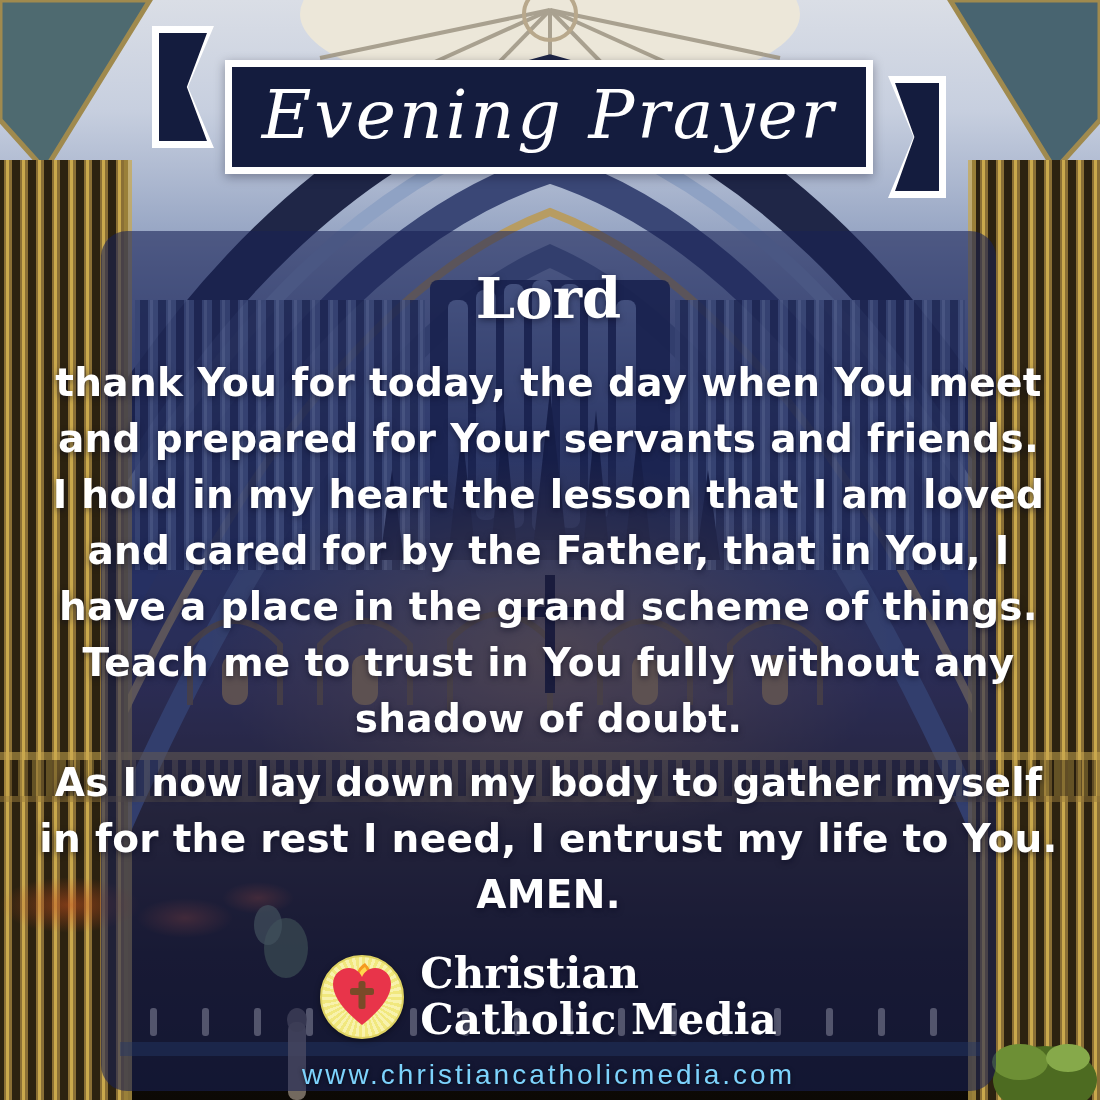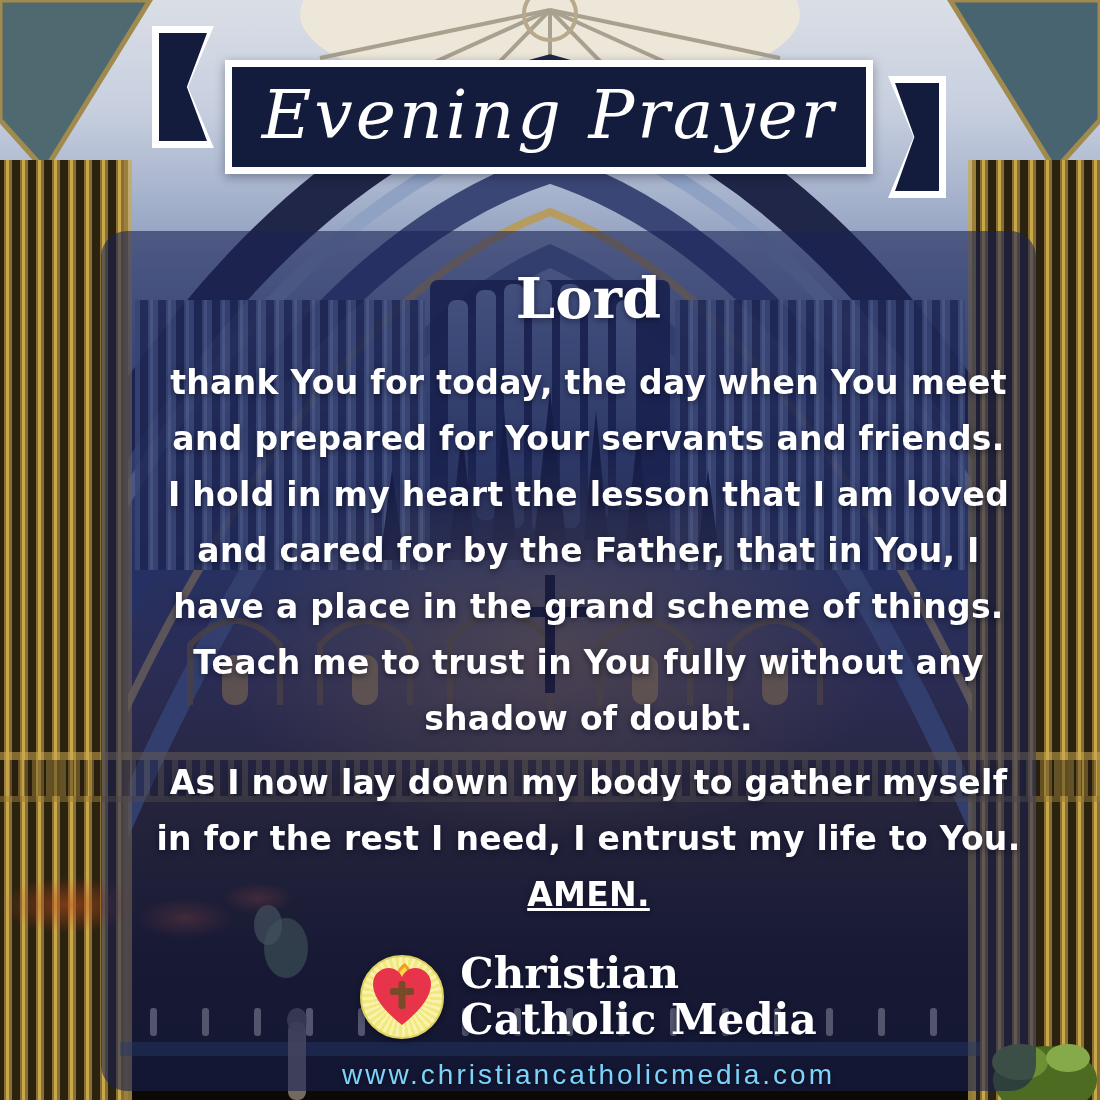--- a/index.html
+++ b/index.html
@@ -9,21 +9,20 @@
   }
   .bg{position:absolute;inset:0;z-index:0;}
 
   
   .panel{
     position:absolute;left:101px;top:231px;width:895px;height:860px;
     background:rgba(24,32,84,0.58);
     border-radius:26px;z-index:2;
     display:flex;flex-direction:column;align-items:center;
     color:#ffffff;
-    padding-left:40px;
   }
 
   
   .ribbon{position:absolute;z-index:3;}
   .fold{position:absolute;}
   .fold .outer{position:absolute;inset:0;background:#ffffff;}
   .fold .inner{position:absolute;inset:7px;background:#141c3e;}
   .fold-left{left:152px;top:26px;width:62px;height:122px;}
   .fold-left .outer,.fold-left .inner{
     clip-path:polygon(0 0,100% 0,58% 50%,100% 100%,0 100%);
@@ -46,25 +45,25 @@
 
   
   .lord{
     margin-top:34px;
     font-family:"DejaVu Serif","Liberation Serif",serif;
     font-weight:bold;font-size:56px;line-height:66px;
     text-shadow:0 2px 6px rgba(5,8,30,.55);
   }
   .lines{margin-top:24px;text-align:center;}
   .pline{
-    font-size:33px;line-height:56px;font-weight:bold;white-space:nowrap;
+    font-size:39px;line-height:56px;font-weight:bold;white-space:nowrap;
     text-shadow:0 2px 6px rgba(5,8,30,.55);letter-spacing:.3px;
   }
   .pline.gap{margin-top:8px;}
-  .amen{margin-top:0;text-decoration:underline;}
+  .amen{margin-top:0;}
 
   
   .logo-row{
     margin-top:28px;display:flex;align-items:center;gap:16px;
   }
   .sunburst{
     width:80px;height:80px;border-radius:50%;
     background:repeating-conic-gradient(#f1e87e 0deg 5deg,#f8f2ac 5deg 10deg);
     border:2px solid #ded262;position:relative;flex:0 0 auto;
     box-shadow:0 2px 6px rgba(0,0,0,.4);

